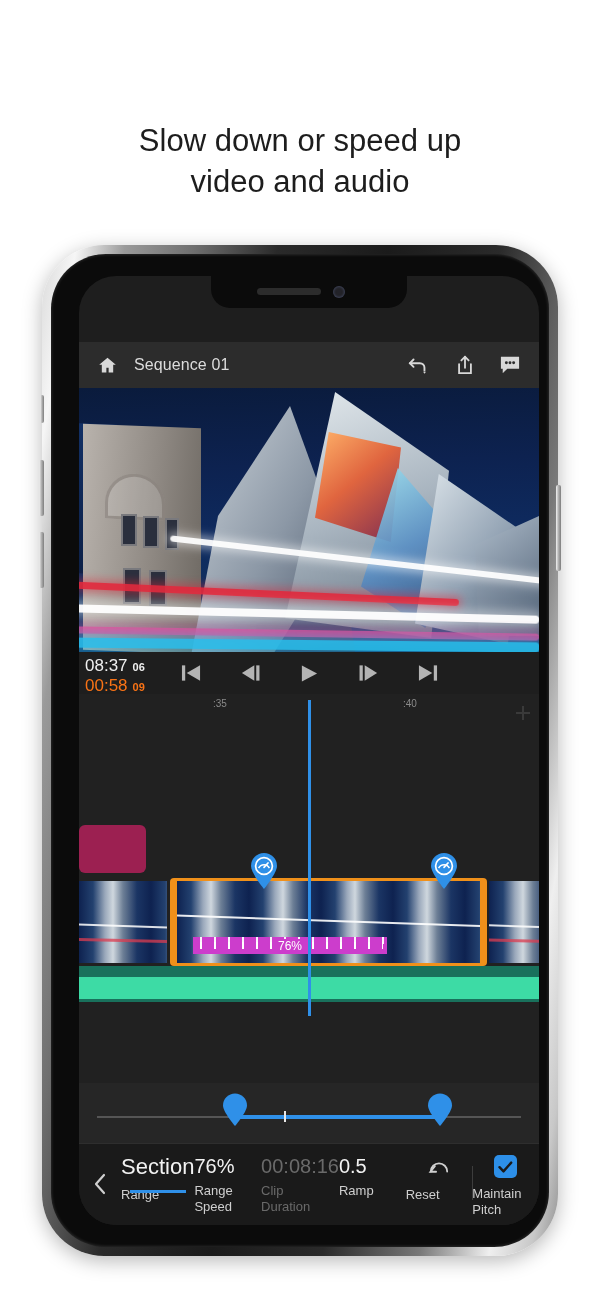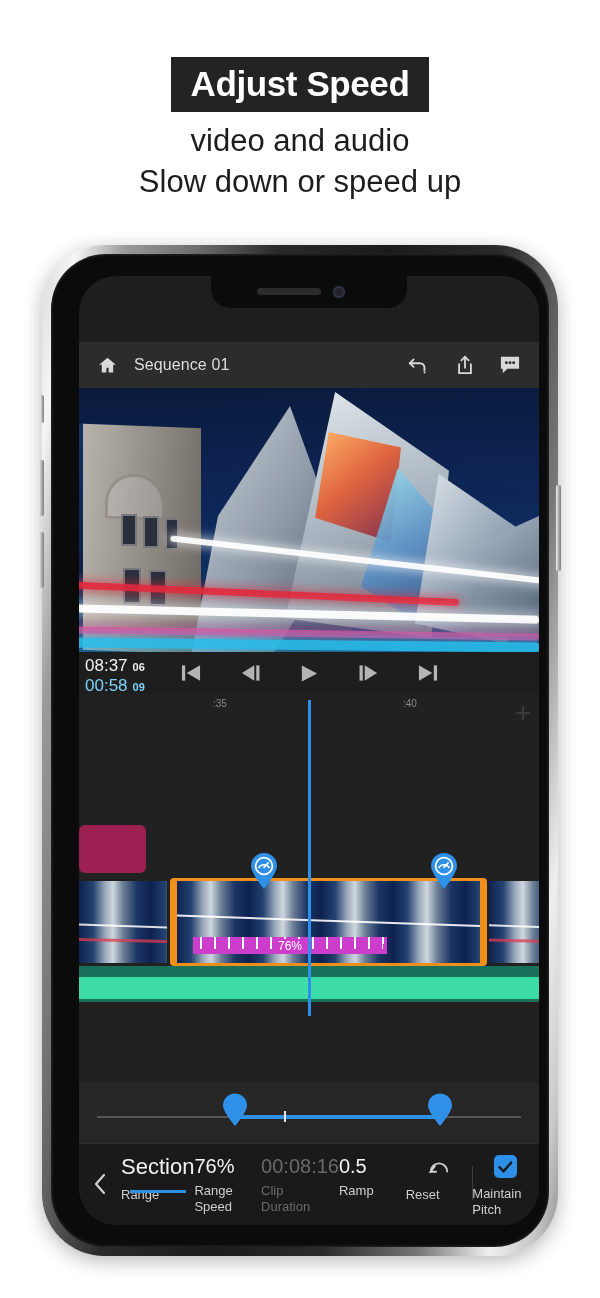--- a/index.html
+++ b/index.html
@@ -121,21 +121,21 @@
   .t-cyan  { left:-10px; top:252px; width:470px; height:10px; background:rgba(40,190,235,.9);
              transform:rotate(.6deg); box-shadow:0 0 14px 5px rgba(40,190,235,.5); }
 
   
   .transport { position:absolute; left:0; top:376px; width:460px; height:42px; }
   .tc { position:absolute; left:6px; top:4px; line-height:1.18; }
   .tc .row { display:flex; align-items:baseline; }
   .tc .big { font-size:17px; }
   .tc .sm  { font-size:11px; font-weight:bold; margin-left:5px; }
   .tc .cur { color:#f0f0f0; }
-  .tc .dur { color:#7dd3fc; }
+  .tc .dur { color:#f97316; }
   .tbtns { position:absolute; left:0; top:0; width:460px; height:42px;
            display:flex; align-items:center; justify-content:center; gap:33px; }
   .tbtns .tb { width:26px; height:22px; display:flex; align-items:center; justify-content:center; }
 
   
   .timeline { position:absolute; left:0; top:418px; width:460px; height:389px; background:#212121; }
   .ruler { position:absolute; left:0; top:0; width:460px; height:26px; }
   .ruler .rl { position:absolute; top:4px; color:#8a8a8a; font-size:10px; }
   .plus-btn { position:absolute; right:9px; top:12px; width:14px; height:14px; }
   .plus-btn::before, .plus-btn::after { content:""; position:absolute; background:#3a3a3a; }
@@ -222,26 +222,23 @@
   .btool.sec .lbl { margin-top:8px; }
   .chk { width:23px; height:23px; border-radius:5px; background:#2d8fe8;
          margin:0 auto; display:flex; align-items:center; justify-content:center; }
   .divider { position:absolute; right:66px; top:22px; width:1px; height:34px; background:#3d3d3d; }
 </style>
 </head>
 <body>
 
 <div id="root">
 
-  <div class="promo-title-wrap">
-    <span class="promo-title">Adjust Speed</span>
-  </div>
   <div class="promo-sub">
+    <div>Slow down or speed up</div>
     <div>video and audio</div>
-    <div>Slow down or speed up</div>
   </div>
 
   <div class="phone">
     <div class="side-btn sb-mute"></div>
     <div class="side-btn sb-volup"></div>
     <div class="side-btn sb-voldn"></div>
     <div class="side-btn sb-power"></div>
 
     <div class="phone-inner">
       <div class="screen">

